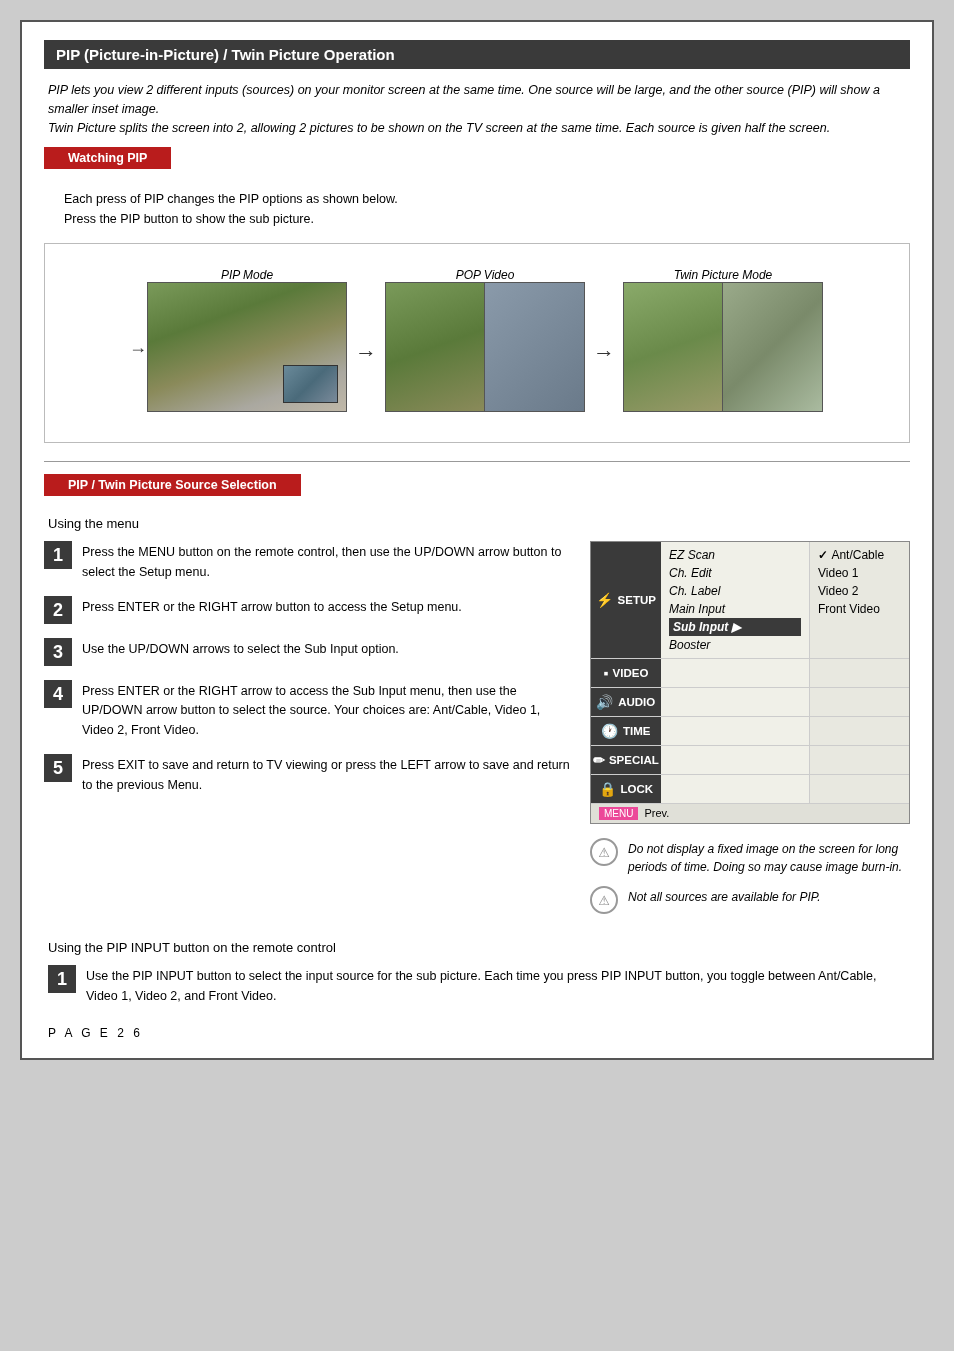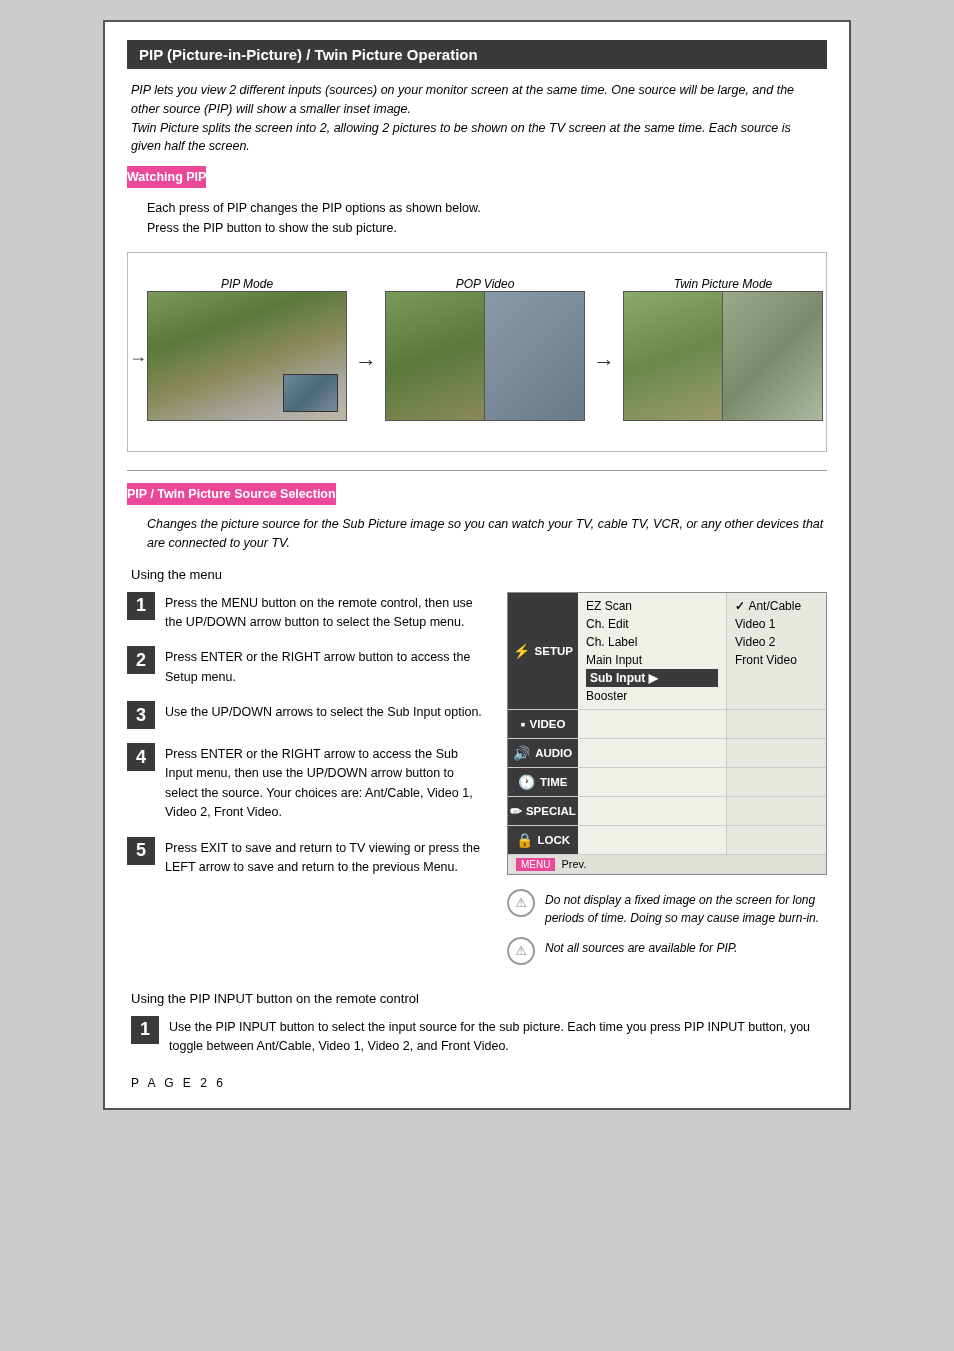--- a/index.html
+++ b/index.html
@@ -8,46 +8,46 @@
       font-family: Arial, sans-serif;
       font-size: 13px;
       display: flex;
       justify-content: center;
       align-items: flex-start;
       padding: 20px;
     }
     .page {
       background: #fff;
       border: 2px solid #555;
-      width: 748px;
+      width: 914px;
       padding: 18px 22px 18px 22px;
     }
     .page-header {
       background: #3a3a3a;
       color: #fff;
       font-size: 15px;
       font-weight: bold;
       padding: 6px 12px;
       margin-bottom: 12px;
     }
     .intro-text {
       font-style: italic;
       font-size: 12.5px;
       line-height: 1.5;
       margin-bottom: 10px;
       padding: 0 4px;
     }
     .section-header {
-      background: #ec4899;
+      background: #b91c1c;
       color: #fff;
       font-size: 12.5px;
       font-weight: bold;
-      padding: 4px 0;
+      padding: 4px 24px;
       display: inline-block;
-      margin-bottom: 10px;
+      margin-bottom: 20px;
     }
     .watching-pip-text {
       font-size: 12.5px;
       line-height: 1.6;
       margin-left: 20px;
       margin-bottom: 14px;
     }
     .pip-images-row {
       display: flex;
       align-items: center;
@@ -218,20 +218,21 @@
     }
     .tv-menu-label {
       color: #fff;
       font-size: 11.5px;
       font-weight: bold;
     }
     .tv-menu-items-cell {
       background: #f0f0e8;
       flex: 1;
       padding: 4px 8px;
+      font-style: italic;
     }
     .tv-menu-item {
       padding: 2px 0;
       font-size: 12px;
     }
     .tv-menu-item.selected {
       background: #3a3a3a;
       color: #fff;
       padding: 2px 4px;
       font-weight: bold;
@@ -374,21 +375,20 @@
       </div>
     </div>
   </div>
 
   <hr class="pip-section-divider">
 
   <div>
     <span class="section-header">PIP / Twin Picture Source Selection</span>
   </div>
 
-  <div class="twin-section-desc">Changes the picture source for the Sub Picture image so you can watch your TV, cable TV, VCR, or any other devices that are connected to your TV.</div>
 
   <div class="using-menu-label">Using the menu</div>
 
   <div class="two-col">
 
     <div class="steps-col">
 
       <div class="step-row">
         <div class="step-num">1</div>
         <div class="step-text">Press the MENU button on the remote control, then use the UP/DOWN arrow button to select the Setup menu.</div>

